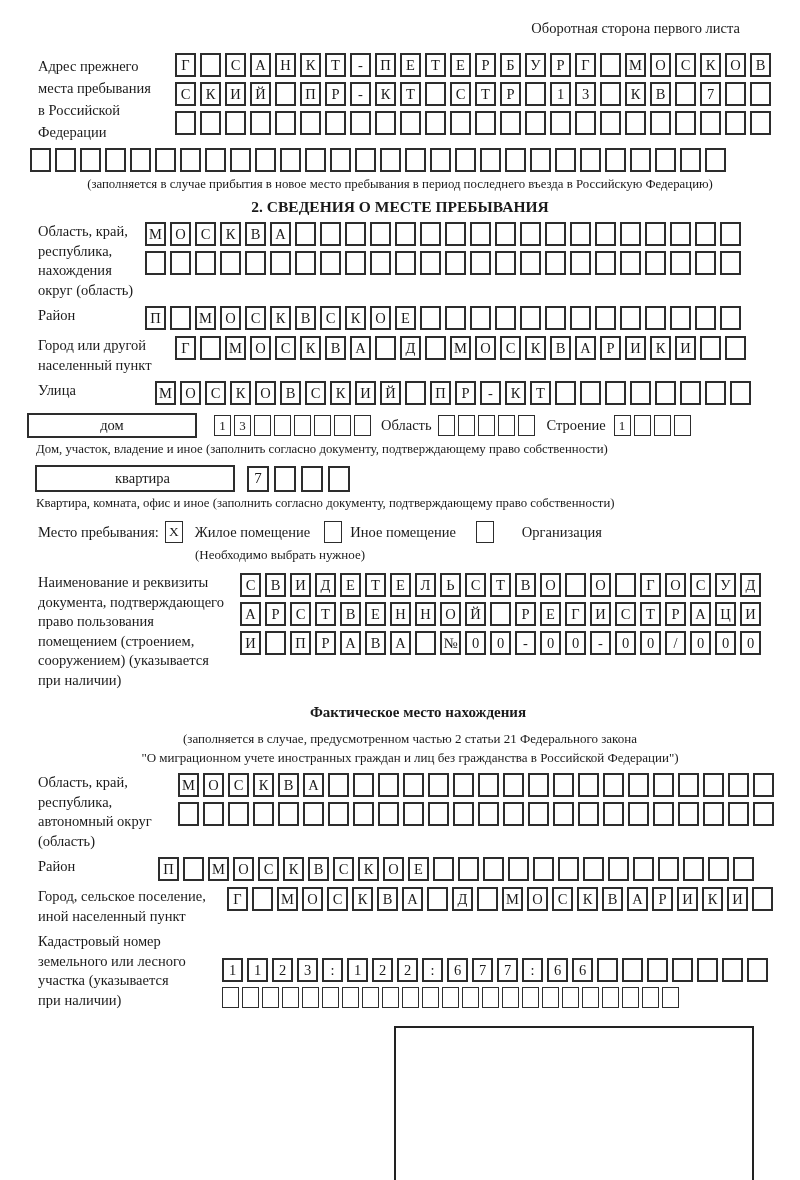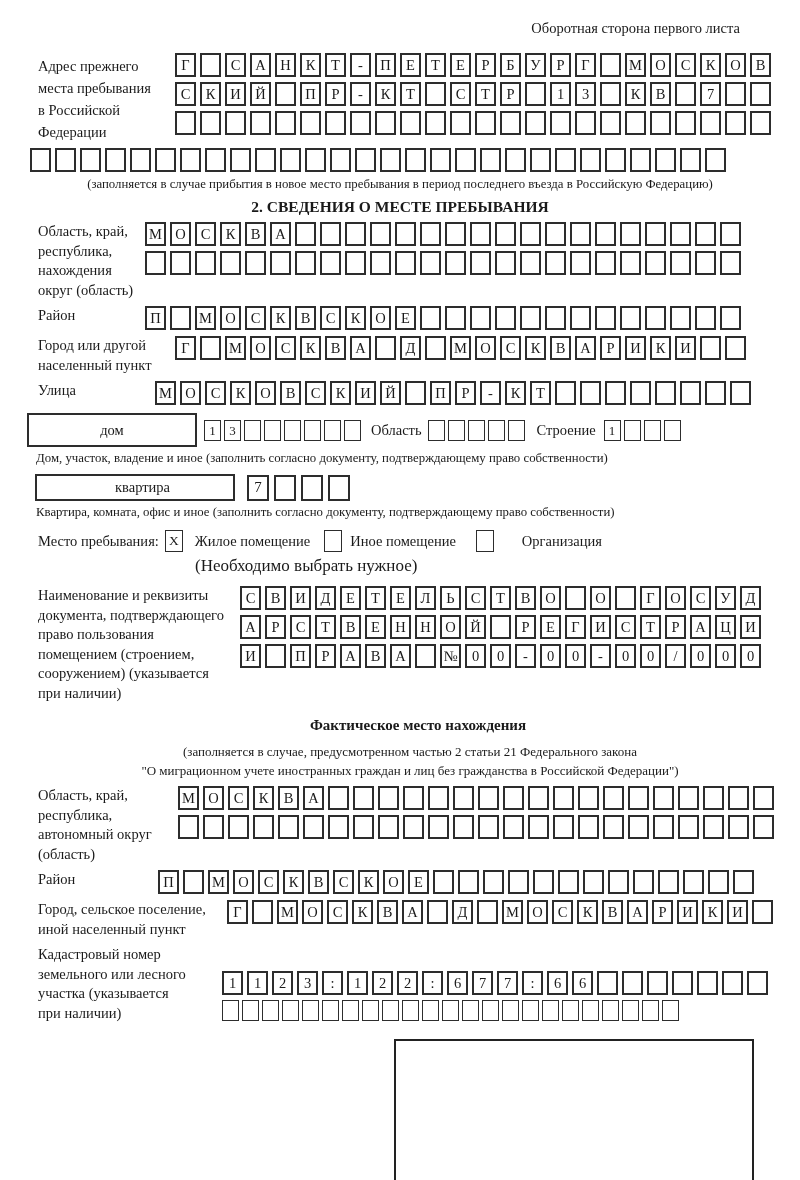--- a/index.html
+++ b/index.html
@@ -26,29 +26,29 @@
   .f-label{flex:none;font-size:14.5px;line-height:19.5px;}
   .secA{display:flex;margin:16px 0 0 38px;}
   .secA .f-label{width:137px;line-height:22px;padding-top:2px;}
   .secA-full{margin:5px 0 0 30px;}
   .caption-center{text-align:center;font-size:12.8px;margin-top:5px;}
   .sec-title{text-align:center;font-weight:bold;font-size:15.5px;margin-top:6px;}
   .w-oblast{width:107px;} .w-raion{width:107px;} .w-gorod{width:137px;} .w-ulitsa{width:117px;}
   .w-oblast2{width:140px;} .w-raion2{width:120px;} .w-gorod2{width:189px;} .w-kadastr{width:184px;}
   .dom-row{display:flex;align-items:center;margin:8px 0 0 27px;}
   .wbox{box-sizing:border-box;border:2px solid #2d2d2d;display:flex;align-items:center;justify-content:center;flex:none;font-size:14.5px;}
-  .dom-box{width:170px;height:34px;margin-right:7px;}
+  .dom-box{width:170px;height:25px;margin-right:17px;}
   .kv-box{width:200px;height:27px;margin-right:12px;padding-left:15px;}
   .inline-lbl{font-size:14.5px;flex:none;}
   .small-caption{margin:4px 0 0 36px;font-size:12.8px;}
   .kv-row{display:flex;align-items:center;margin:8px 0 0 35px;}
   .mesto-row{display:flex;align-items:center;margin:10px 0 0 38px;font-size:14.5px;}
   .chk{box-sizing:border-box;flex:none;width:18px;height:22px;border:1.8px solid #2d2d2d;
        display:flex;align-items:center;justify-content:center;font-size:13.5px;}
-  .mesto-caption{margin:4px 0 0 195px;font-size:17px;}
+  .mesto-caption{margin:4px 0 0 195px;font-size:13px;}
   .docsec{display:flex;margin:10px 0 0 38px;}
   .doc-label{width:202px;font-size:14.5px;line-height:19.5px;flex:none;}
   .fact-title{text-align:center;font-weight:bold;font-size:15px;margin-top:14px;padding-left:36px;}
   .fact-caption{text-align:center;font-size:13px;line-height:19px;margin-top:8px;padding-left:20px;}
   .fact-caption div{margin:0;}
   .kad-rows{padding-top:26px;}
   .stamp{margin:16px 0 0 394px;width:360px;height:170px;border:2.5px solid #222;box-sizing:border-box;}
 </style>
 </head>
 <body>

